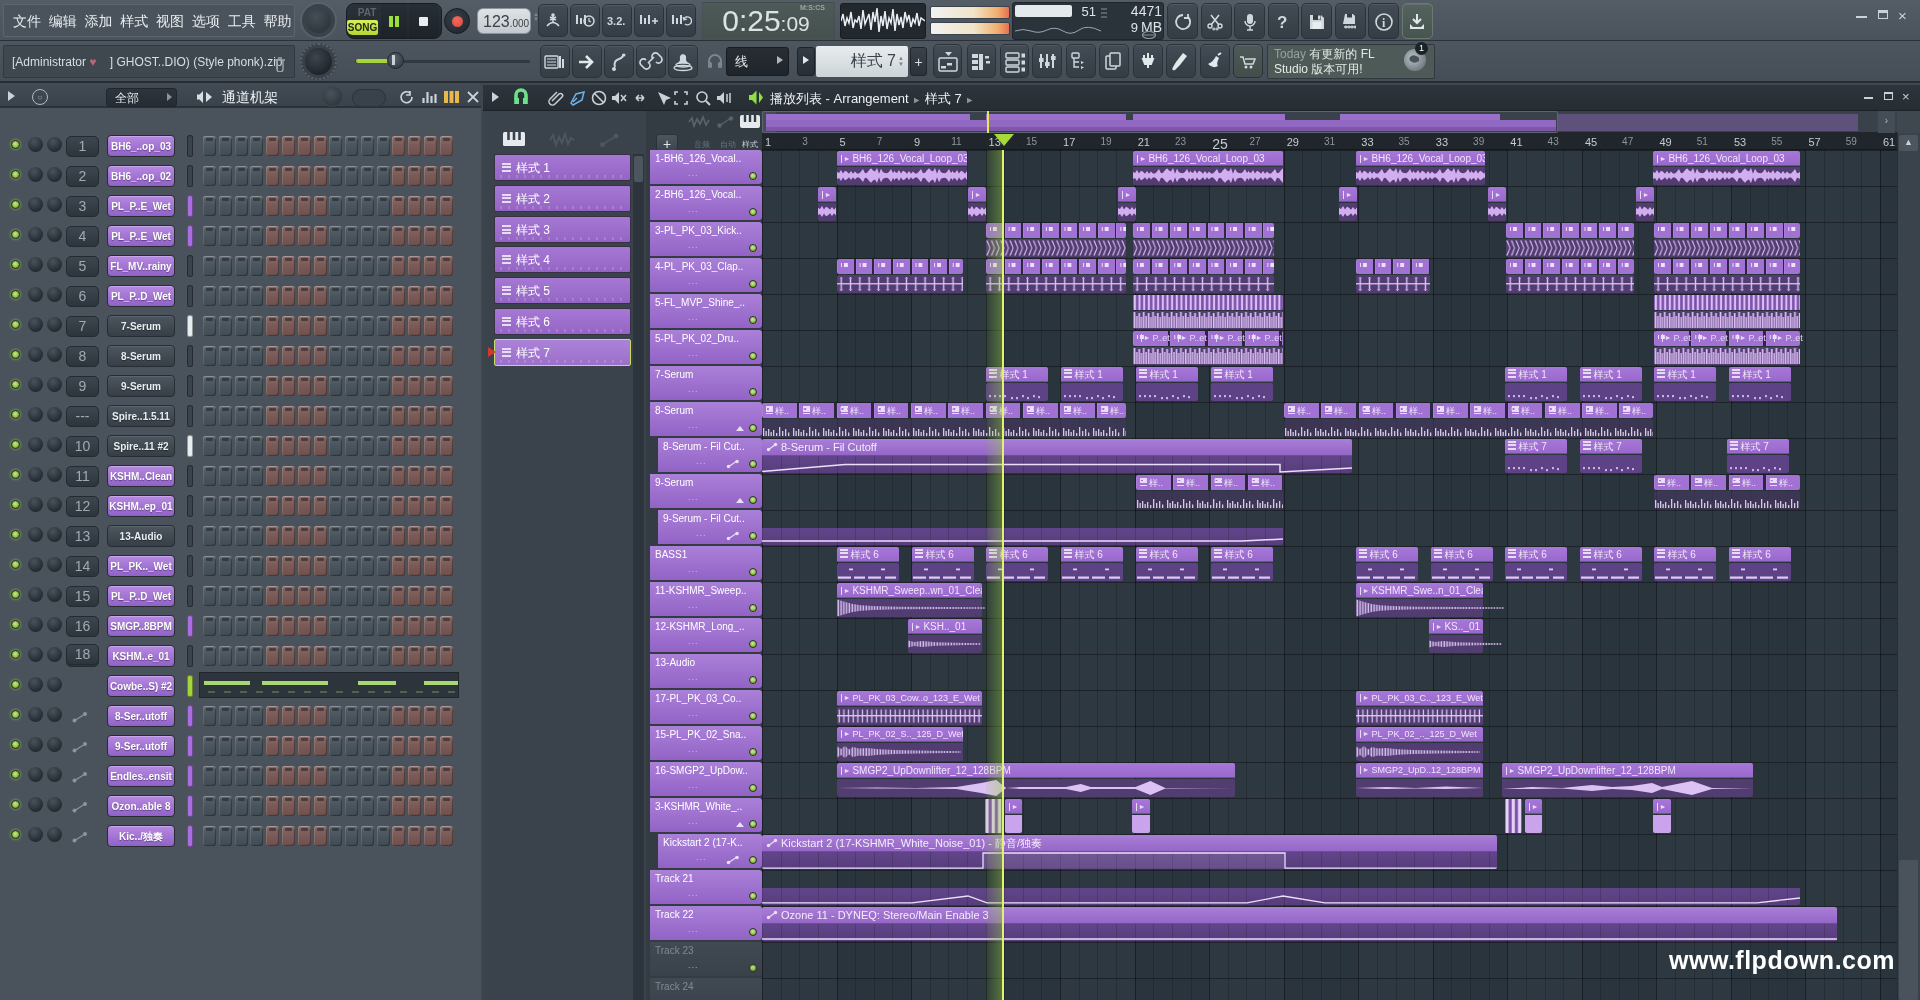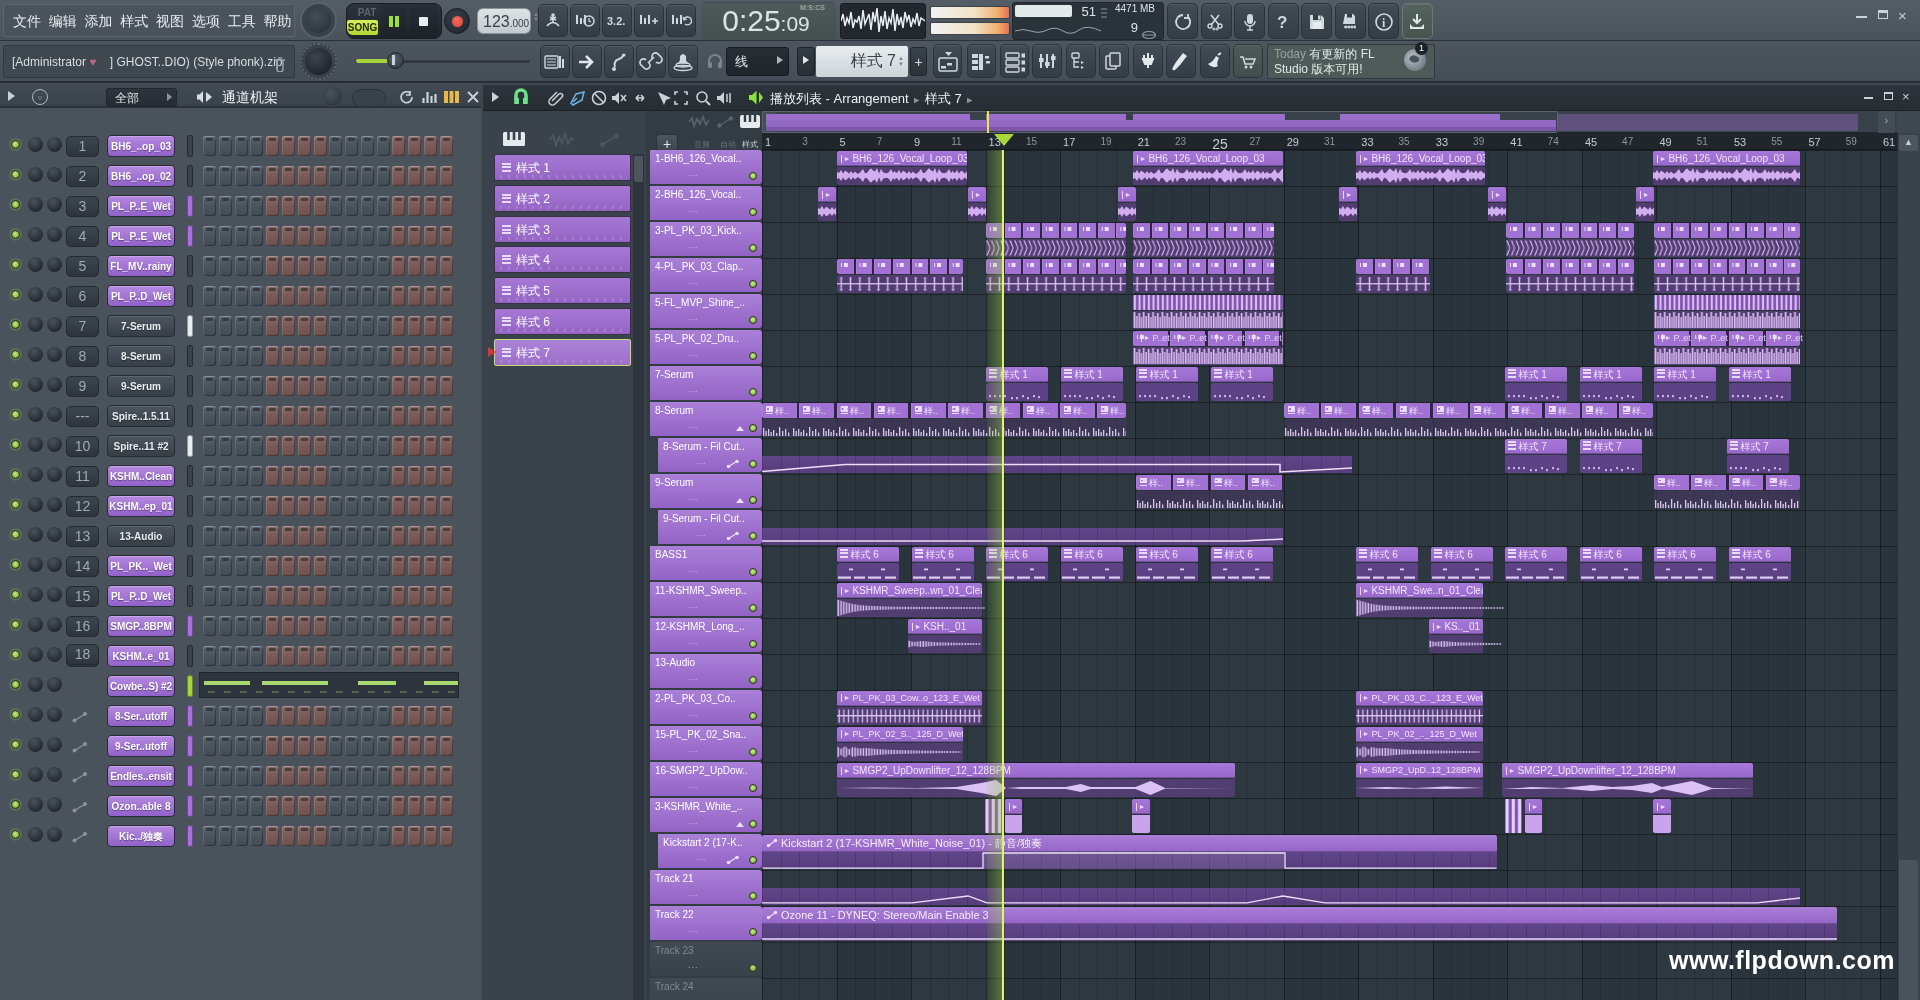--- a/index.html
+++ b/index.html
@@ -88,21 +88,21 @@
     </svg></div>
 <div class="a" style="left:930px;top:6px;width:80px;height:13px;background:linear-gradient(90deg,#f2f2f0,#f0e4c8 55%,#f0b070 85%,#e87050);border-radius:2px;border:1px solid #3a424b"></div>
 <div class="a" style="left:930px;top:22px;width:80px;height:13px;background:linear-gradient(90deg,#f2f2f0,#f0e4c8 55%,#f0b070 85%,#e87050);border-radius:2px;border:1px solid #3a424b"></div>
 <div class="a" style="left:1012px;top:2px;width:152px;height:38px;background:#2b333a;border-radius:3px;border:1px solid #20262c"></div>
 <div class="a" style="left:1015px;top:5px;width:57px;height:12px;background:#e4e9ec;border-radius:2px"></div>
 <div class="a" style="left:1078px;top:4px;width:18px;color:#dde4e8;font-size:13px;text-align:right">51</div>
 <div class="a" style="left:1015px;top:22px;width:86px;height:12px"><svg width="86" height="12">
       <path d="M0 7 Q8 4 16 7 T32 6 T48 7 T64 6 T86 7" stroke="#9aa5ad" stroke-width="1" fill="none"></path>
     </svg></div>
 <div class="a" style="left:1101px;top:8px;width:6px;height:10px;background:repeating-linear-gradient(180deg,#59626b 0 2px,transparent 2px 4px)"></div>
-<div class="a" style="left:1108px;top:3px;width:54px;color:#dde4e8;font-size:10px;text-align:center">4471 MB</div>
+<div class="a" style="left:1108px;top:3px;width:54px;color:#dde4e8;font-size:14px;text-align:right">4471 MB</div>
 <div class="a" style="left:1118px;top:20px;width:20px;color:#dde4e8;font-size:13px;text-align:right">9</div>
 <div class="a" style="left:1142px;top:25px;width:14px;height:8px"><svg width="14" height="8">
       <ellipse cx="7" cy="4" rx="6.5" ry="3.5" fill="none" stroke="#8a949c" stroke-width="1.2"></ellipse>
       <path d="M1 4 h12" stroke="#8a949c" stroke-width="1"></path>
     </svg></div>
 <div class="a btn ico" style="left:1167px;top:3px;width:31px;height:36px;padding-top:7px;"><svg width="22" height="22">
       <path d="M11 4 a7 7 0 1 0 5 2 M16 3 v4 h-4" stroke="#cfd8dd" stroke-width="1.8" fill="none"></path>
     </svg></div>
 <div class="a btn ico" style="left:1200.5px;top:3px;width:31px;height:36px;padding-top:7px;"><svg width="22" height="22">
       <path d="M6 4 l8 10 M14 4 l-8 10" stroke="#cfd8dd" stroke-width="1.6" fill="none"></path>
@@ -1722,21 +1722,21 @@
     <span class="rnum" style="left:412.9px;color:#8d979e;font-size:10px">23</span>
     <span class="rnum" style="left:450.2px;color:#c3cdd3;font-size:14px">25</span>
     <span class="rnum" style="left:487.5px;color:#8d979e;font-size:10px">27</span>
     <span class="rnum" style="left:524.7px;color:#c3cdd3;font-size:11px">29</span>
     <span class="rnum" style="left:562.0px;color:#8d979e;font-size:10px">31</span>
     <span class="rnum" style="left:599.3px;color:#c3cdd3;font-size:11px">33</span>
     <span class="rnum" style="left:636.5px;color:#8d979e;font-size:10px">35</span>
     <span class="rnum" style="left:673.8px;color:#c3cdd3;font-size:11px">33</span>
     <span class="rnum" style="left:711.1px;color:#8d979e;font-size:10px">39</span>
     <span class="rnum" style="left:748.3px;color:#c3cdd3;font-size:11px">41</span>
-    <span class="rnum" style="left:785.6px;color:#8d979e;font-size:10px">74</span>
+    <span class="rnum" style="left:785.6px;color:#8d979e;font-size:10px">43</span>
     <span class="rnum" style="left:822.9px;color:#c3cdd3;font-size:11px">45</span>
     <span class="rnum" style="left:860.1px;color:#8d979e;font-size:10px">47</span>
     <span class="rnum" style="left:897.4px;color:#c3cdd3;font-size:11px">49</span>
     <span class="rnum" style="left:934.7px;color:#8d979e;font-size:10px">51</span>
     <span class="rnum" style="left:971.9px;color:#c3cdd3;font-size:11px">53</span>
     <span class="rnum" style="left:1009.2px;color:#8d979e;font-size:10px">55</span>
     <span class="rnum" style="left:1046.4px;color:#c3cdd3;font-size:11px">57</span>
     <span class="rnum" style="left:1083.7px;color:#8d979e;font-size:10px">59</span>
     <span class="rnum" style="left:1121.0px;color:#c3cdd3;font-size:11px">61</span>
   </div>
@@ -1907,21 +1907,21 @@
     <div class="tname">12-KSHMR_Long_..</div>
     <div class="tdots">...</div>
     <div class="tled"></div>
   </div>
 <div class="a thead" style="top:654px;">
     <div class="tname">13-Audio</div>
     <div class="tdots">...</div>
     <div class="tled"></div>
   </div>
 <div class="a thead" style="top:690px;">
-    <div class="tname">2-PL_PK_03_Co..</div>
+    <div class="tname">17-PL_PK_03_Co..</div>
     <div class="tdots">...</div>
     <div class="tled"></div>
   </div>
 <div class="a thead" style="top:726px;">
     <div class="tname">15-PL_PK_02_Sna..</div>
     <div class="tdots">...</div>
     <div class="tled"></div>
   </div>
 <div class="a thead" style="top:762px;">
     <div class="tname">16-SMGP2_UpDow..</div>
@@ -2211,20 +2211,25 @@
 <div class="a" style="left:1325px;top:405px;color:#efe6fa;font-size:9px"><span style="display:inline-block;width:7px;height:8px;background:repeating-linear-gradient(180deg,#e8dcf5 0 2px,transparent 2px 3.5px);margin-right:2px"></span>样..</div>
 <div class="a" style="left:1363px;top:405px;color:#efe6fa;font-size:9px"><span style="display:inline-block;width:7px;height:8px;background:repeating-linear-gradient(180deg,#e8dcf5 0 2px,transparent 2px 3.5px);margin-right:2px"></span>样..</div>
 <div class="a" style="left:1400px;top:405px;color:#efe6fa;font-size:9px"><span style="display:inline-block;width:7px;height:8px;background:repeating-linear-gradient(180deg,#e8dcf5 0 2px,transparent 2px 3.5px);margin-right:2px"></span>样..</div>
 <div class="a" style="left:1437px;top:405px;color:#efe6fa;font-size:9px"><span style="display:inline-block;width:7px;height:8px;background:repeating-linear-gradient(180deg,#e8dcf5 0 2px,transparent 2px 3.5px);margin-right:2px"></span>样..</div>
 <div class="a" style="left:1474px;top:405px;color:#efe6fa;font-size:9px"><span style="display:inline-block;width:7px;height:8px;background:repeating-linear-gradient(180deg,#e8dcf5 0 2px,transparent 2px 3.5px);margin-right:2px"></span>样..</div>
 <div class="a" style="left:1512px;top:405px;color:#efe6fa;font-size:9px"><span style="display:inline-block;width:7px;height:8px;background:repeating-linear-gradient(180deg,#e8dcf5 0 2px,transparent 2px 3.5px);margin-right:2px"></span>样..</div>
 <div class="a" style="left:1549px;top:405px;color:#efe6fa;font-size:9px"><span style="display:inline-block;width:7px;height:8px;background:repeating-linear-gradient(180deg,#e8dcf5 0 2px,transparent 2px 3.5px);margin-right:2px"></span>样..</div>
 <div class="a" style="left:1586px;top:405px;color:#efe6fa;font-size:9px"><span style="display:inline-block;width:7px;height:8px;background:repeating-linear-gradient(180deg,#e8dcf5 0 2px,transparent 2px 3.5px);margin-right:2px"></span>样..</div>
 <div class="a" style="left:1623px;top:405px;color:#efe6fa;font-size:9px"><span style="display:inline-block;width:7px;height:8px;background:repeating-linear-gradient(180deg,#e8dcf5 0 2px,transparent 2px 3.5px);margin-right:2px"></span>样..</div>
 <div class="clip" style="left:762px;top:439px;width:590px;height:34px">
+    <div class="auto-name"><svg width="12" height="10" style="margin:0 3px 0 4px;vertical-align:-1px">
+        <path d="M2 8 L9.5 2.5" stroke="#ecdffb" stroke-width="1.2"></path>
+        <circle cx="2.5" cy="7.5" r="1.7" fill="#ecdffb"></circle>
+        <circle cx="9.5" cy="2.5" r="1.7" fill="#ecdffb"></circle>
+      </svg>8-Serum - Fil Cutoff</div>
     <div class="auto-body"></div>
     <svg style="position:absolute;left:0;top:17px" width="590" height="17">
       <path d="M0 15.5 L83 8.5 L518 8.5 L518 16 L590 12" stroke="#ecdffb" stroke-width="1.5" fill="none"></path>
     </svg>
   </div>
 <div class="clip" style="left:1505px;top:439px;width:62px;height:34px">
     <div class="cname" style="font-size:10px">&nbsp;<span style="display:inline-block;width:8px;height:9px;background:repeating-linear-gradient(180deg,#e8dcf5 0 2px,transparent 2px 3.5px)"></span> 样式 7</div>
   </div>
 <div class="a" style="left:1505.0px;top:455px;width:62.0px;height:18px;background:#5d4386;border-radius:2px"></div>
 <svg class="a" style="left:1505.0px;top:455px" width="62.0" height="18">

